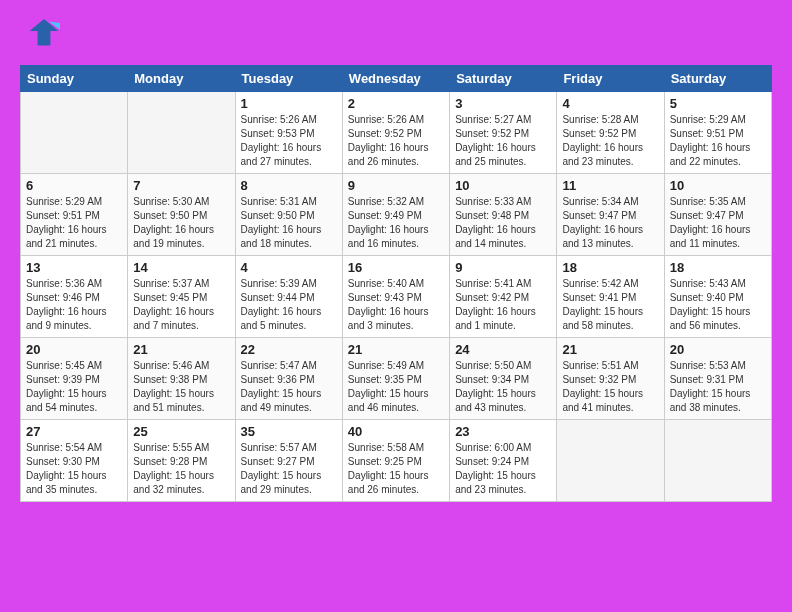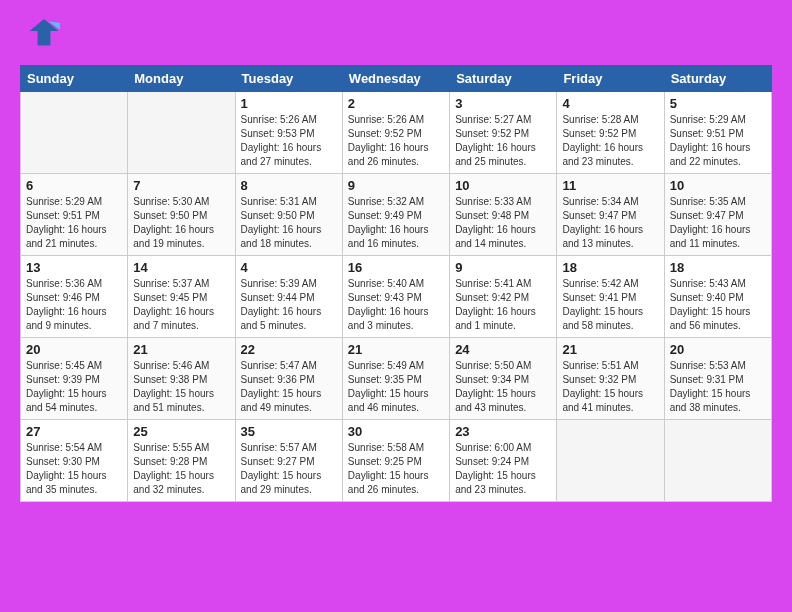--- a/index.html
+++ b/index.html
@@ -247,21 +247,21 @@
           </td>
           <td>
             <div class="day-num">25</div>
             <div class="day-info">Sunrise: 5:55 AM<br>Sunset: 9:28 PM<br>Daylight: 15 hours and 32 minutes.</div>
           </td>
           <td>
             <div class="day-num">35</div>
             <div class="day-info">Sunrise: 5:57 AM<br>Sunset: 9:27 PM<br>Daylight: 15 hours and 29 minutes.</div>
           </td>
           <td>
-            <div class="day-num">30</div>
+            <div class="day-num">40</div>
             <div class="day-info">Sunrise: 5:58 AM<br>Sunset: 9:25 PM<br>Daylight: 15 hours and 26 minutes.</div>
           </td>
           <td>
             <div class="day-num">23</div>
             <div class="day-info">Sunrise: 6:00 AM<br>Sunset: 9:24 PM<br>Daylight: 15 hours and 23 minutes.</div>
           </td>
           <td class="empty"></td>
           <td class="empty"></td>
         </tr>
       </tbody>

